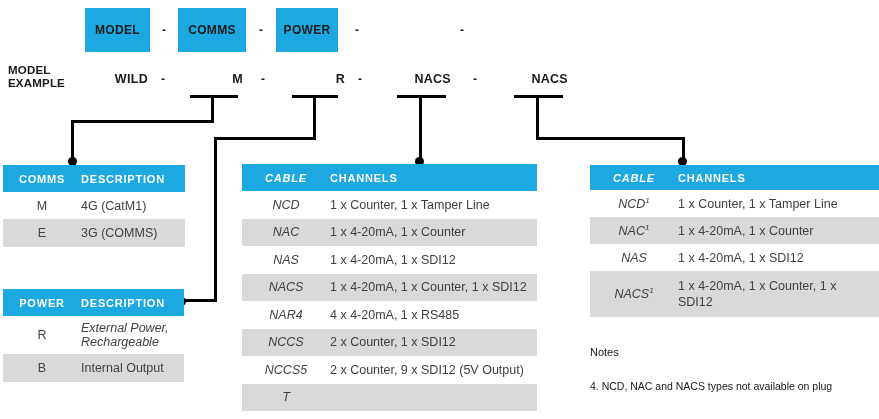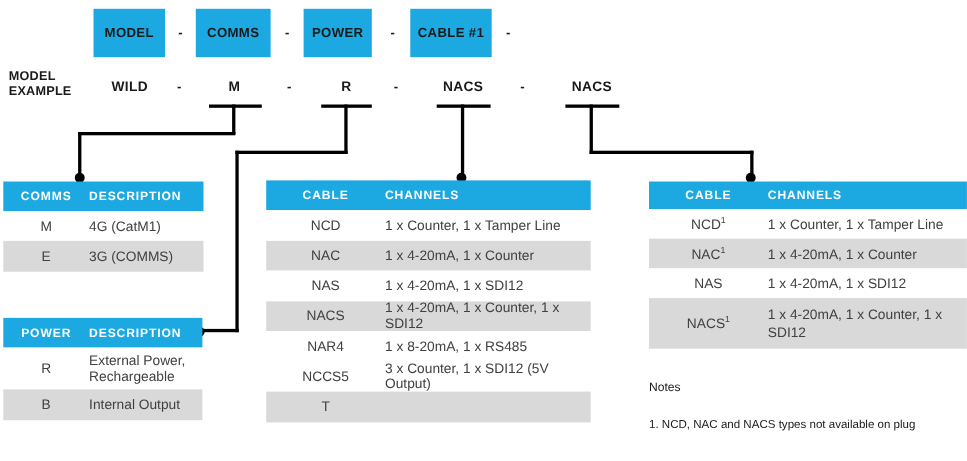--- a/index.html
+++ b/index.html
@@ -10,58 +10,57 @@
   
   .box{position:absolute;top:8px;height:44px;background:var(--blue);color:#1a1a1a;
        font-weight:bold;font-size:12px;letter-spacing:.3px;
        display:flex;align-items:center;justify-content:center;}
   .dash{position:absolute;width:12px;height:18px;line-height:18px;text-align:center;
         font-weight:bold;font-size:12px;color:#1a1a1a;}
 
   
   .ex-label{position:absolute;left:8px;top:64px;font-weight:bold;font-size:11.5px;
             line-height:13px;color:#1a1a1a;letter-spacing:.2px;}
-  .code{position:absolute;top:70px;width:60px;height:18px;line-height:18px;text-align:center;
+  .code{position:absolute;top:70px;width:60px;height:18px;line-height:18px;text-align:right;
         font-weight:bold;font-size:12.5px;color:#1a1a1a;letter-spacing:.3px;}
 
   
   .uline{position:absolute;top:95px;height:3px;background:#000;}
   .ln{position:absolute;background:#000;}
   .dot{position:absolute;width:9px;height:9px;border-radius:50%;background:#000;}
 
   
   .tbl{position:absolute;}
   .thead{display:flex;align-items:center;background:var(--blue);color:#ffffff;
          font-weight:bold;font-size:11px;letter-spacing:.8px;}
   .trow{display:flex;align-items:center;font-size:12.5px;color:#414042;background:#fff;}
   .trow.gray{background:var(--gray);}
   .c1{flex:0 0 auto;text-align:center;}
   .c2{flex:1;text-align:left;}
-  .w78{width:78px;} .w88{width:108px;}
+  .w78{width:78px;} .w88{width:88px;font-style:italic;}
   sup.sp{font-size:8px;line-height:0;vertical-align:super;}
-  .power-c2{flex:0 0 103px;line-height:14px;}
+  .power-c2{flex:0 0 103px;line-height:14px;font-style:italic;}
   .wrap2{line-height:16px;padding-right:12px;}
 
   
   .notes{position:absolute;left:590px;top:346px;width:289px;color:#1a1a1a;}
   .notes-title{font-size:11px;margin-bottom:22px;}
   .note-line{font-size:10.5px;line-height:13.5px;}
 </style>
 </head>
 <body>
 
 <div class="stage">
 
   <div class="box" style="left:85px;width:65px">MODEL</div>
   <div class="dash" style="left:158px;top:21px">-</div>
   <div class="box" style="left:178px;width:68px">COMMS</div>
   <div class="dash" style="left:255px;top:21px">-</div>
   <div class="box" style="left:276px;width:62px">POWER</div>
   <div class="dash" style="left:351px;top:21px">-</div>
-  <div class="box" style="left:373px;width:74px">CABLE #1</div>
   <div class="dash" style="left:456px;top:21px">-</div>
 
   <div class="ex-label">
     <div>MODEL</div>
     <div>EXAMPLE</div>
   </div>
   <div class="code" style="left:88px">WILD</div>
   <div class="dash" style="left:157px;top:70px">-</div>
   <div class="code" style="left:183px">M</div>
   <div class="dash" style="left:257px;top:70px">-</div>
@@ -141,25 +140,29 @@
     <div class="trow" style="height:27.5px">
       <span class="c1 w88">NAS</span>
       <span class="c2">1 x 4-20mA, 1 x SDI12</span>
     </div>
     <div class="trow gray" style="height:27.5px">
       <span class="c1 w88">NACS</span>
       <span class="c2">1 x 4-20mA, 1 x Counter, 1 x SDI12</span>
     </div>
     <div class="trow" style="height:27.5px">
       <span class="c1 w88">NAR4</span>
-      <span class="c2">1 x 8-20mA, 1 x RS485</span>
+      <span class="c2">4 x 4-20mA, 1 x RS485</span>
+    </div>
+    <div class="trow gray" style="height:27.5px">
+      <span class="c1 w88">NCCS</span>
+      <span class="c2">2 x Counter, 1 x SDI12</span>
     </div>
     <div class="trow" style="height:27.5px">
       <span class="c1 w88">NCCS5</span>
-      <span class="c2">3 x Counter, 1 x SDI12 (5V Output)</span>
+      <span class="c2">2 x Counter, 9 x SDI12 (5V Output)</span>
     </div>
     <div class="trow gray" style="height:27.5px">
       <span class="c1 w88">T</span>
     </div>
   </div>
 
   <div class="tbl" style="left:590px;top:165px;width:289px">
     <div class="thead" style="height:25px">
       <span class="c1 w88">CABLE</span>
       <span class="c2">CHANNELS</span>
@@ -177,16 +180,16 @@
       <span class="c2">1 x 4-20mA, 1 x SDI12</span>
     </div>
     <div class="trow gray" style="height:46px">
       <span class="c1 w88"><span>NACS</span><sup class="sp">1</sup></span>
       <span class="c2 wrap2">1 x 4-20mA, 1 x Counter, 1 x SDI12</span>
     </div>
   </div>
 
   <div class="notes">
     <div class="notes-title">Notes</div>
-    <div class="note-line">1. NCD, NAC and NACS types not available on plug</div>
+    <div class="note-line">4. NCD, NAC and NACS types not available on plug</div>
   </div>
 
 </div>
 
 </body></html>

